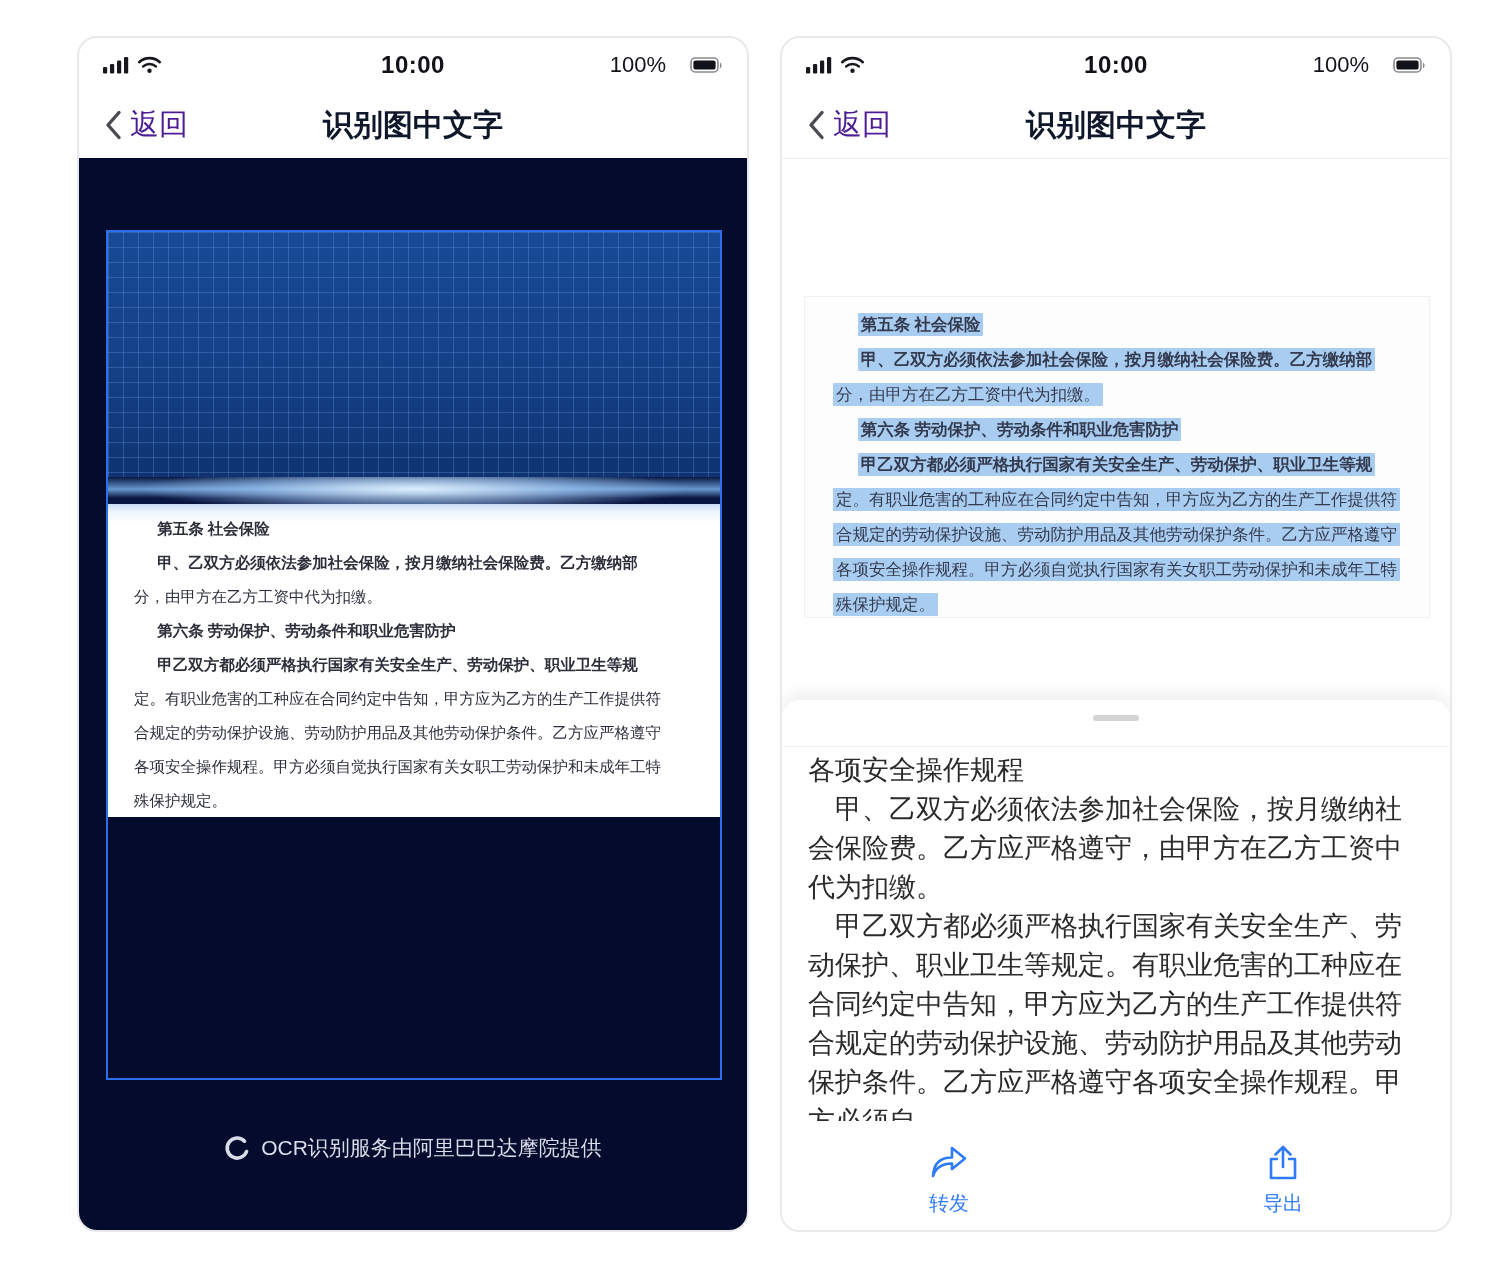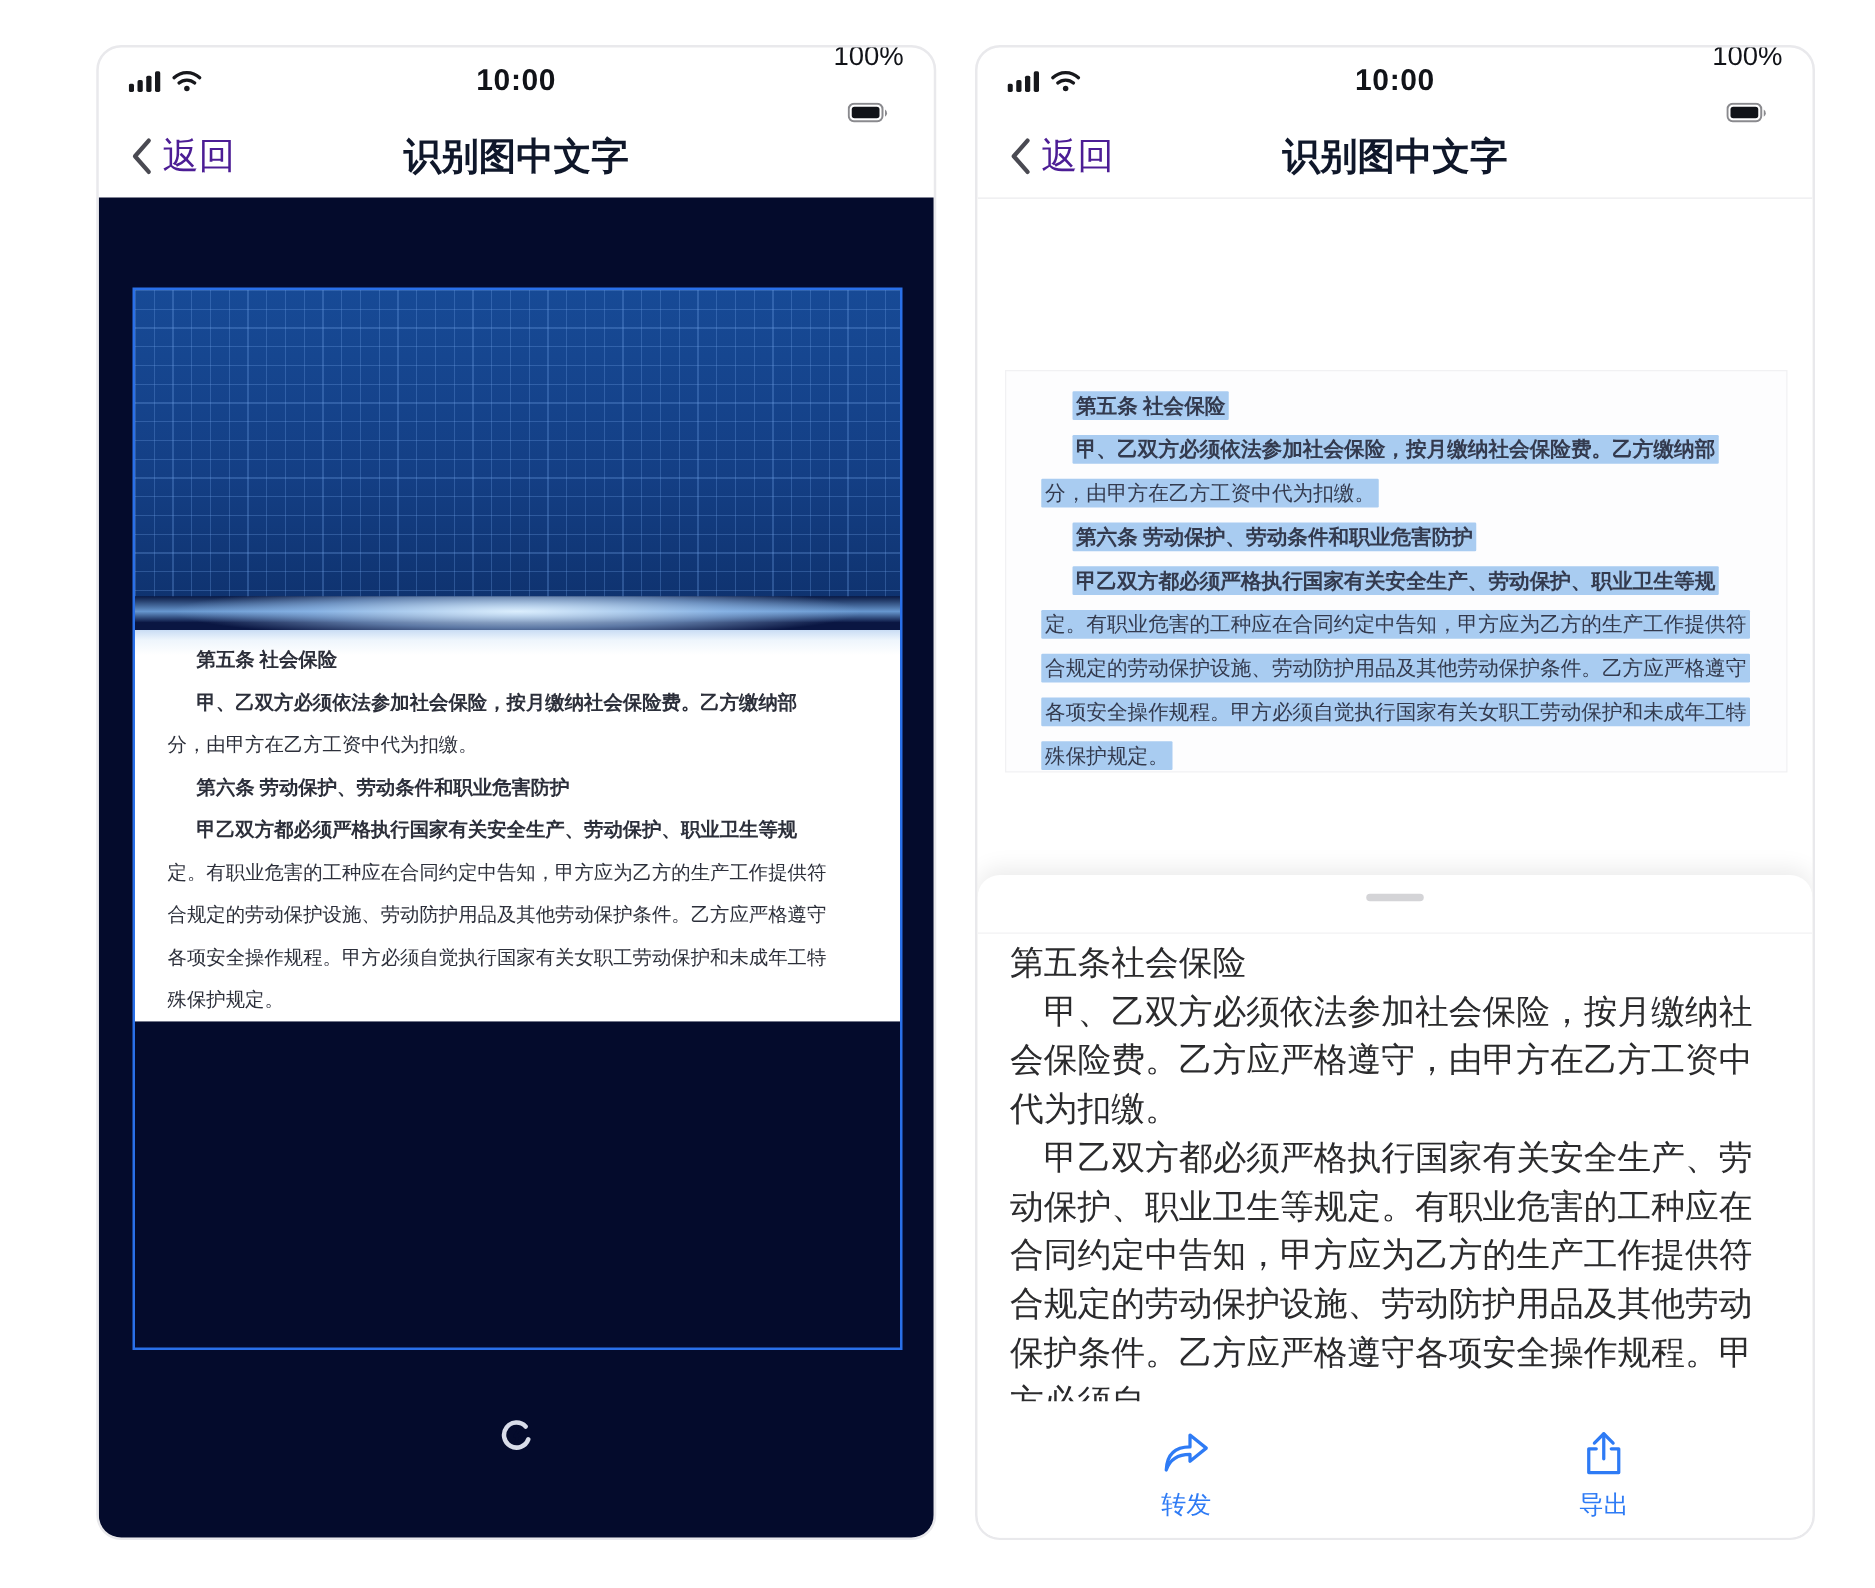--- a/index.html
+++ b/index.html
@@ -8,21 +8,21 @@
 
   .phone { position:absolute; top:36px; width:672px; height:1196px; background:#ffffff;
            border:2px solid #e9e9ec; border-radius:20px; overflow:hidden; }
   .phone.left { left:63px; }
   .phone.right { left:766px; }
 
   
   .statusbar { position:relative; height:54px; display:flex; align-items:center; padding:0 24px; }
   .sb-left { display:flex; align-items:flex-end; gap:7px; }
   .sb-time { position:absolute; left:0; right:0; text-align:center; font-size:24px; font-weight:700; color:#111318; letter-spacing:.5px; }
-  .sb-right { margin-left:auto; display:flex; align-items:center; gap:24px;flex-direction:column; }
+  .sb-right { margin-left:auto; display:flex; align-items:center; gap:24px; }
   .sb-batt-label { font-size:22px; color:#111318; }
 
   
   .navbar { position:relative; height:66px; display:flex; align-items:center; }
   .back-group { position:absolute; left:26px; display:flex; align-items:center; gap:8px; cursor:pointer; }
   .back-label { font-size:29px; color:#4c1d95; }
   .nav-title { width:100%; text-align:center; font-size:30px; font-weight:700; color:#0f172a; }
 
   
   .scan-screen { position:relative; height:1076px; background:#040b2c; }
@@ -123,20 +123,21 @@
             <div class="ln">各项安全操作规程。甲方必须自觉执行国家有关女职工劳动保护和未成年工特</div>
             <div class="ln">殊保护规定。</div>
           </div>
         </div>
       </div>
       <div class="scan-footer">
         <svg class="icon-svg" width="27" height="27" viewBox="0 0 27 27">
           <path d="M20.5 6.2 A10 10 0 1 0 22.6 16.5" fill="none" stroke="#d9dde9" stroke-width="3.6" stroke-linecap="round"></path>
           <path d="M15.5 8.5 L11.5 14 L14.2 14 L12.8 18.5" fill="none" stroke="#040b2c" stroke-width="2.2" stroke-linejoin="round"></path>
         </svg>
+        <span>OCR识别服务由阿里巴巴达摩院提供</span>
       </div>
     </div>
   </div>
 
   <div class="phone right">
 
     <div class="statusbar">
       <div class="sb-left">
         <svg class="icon-svg" width="27" height="18" viewBox="0 0 27 18">
           <rect x="0" y="11" width="4.2" height="6.5" rx="1.3" fill="#17181c"></rect>
@@ -184,21 +185,21 @@
           <div class="ln"><span class="hl">合规定的劳动保护设施、劳动防护用品及其他劳动保护条件。乙方应严格遵守</span></div>
           <div class="ln"><span class="hl">各项安全操作规程。甲方必须自觉执行国家有关女职工劳动保护和未成年工特</span></div>
           <div class="ln"><span class="hl">殊保护规定。</span></div>
         </div>
       </div>
 
       <div class="sheet">
         <div class="sheet-handle"></div>
         <div class="sheet-divider"></div>
         <div class="sheet-text">
-          <p>第五条社会保险</p>
+          <p>各项安全操作规程</p>
           <p class="ind">甲、乙双方必须依法参加社会保险，按月缴纳社会保险费。乙方应严格遵守，由甲方在乙方工资中代为扣缴。</p>
           <p class="ind">甲乙双方都必须严格执行国家有关安全生产、劳动保护、职业卫生等规定。有职业危害的工种应在合同约定中告知，甲方应为乙方的生产工作提供符合规定的劳动保护设施、劳动防护用品及其他劳动保护条件。乙方应严格遵守各项安全操作规程。甲方必须自</p>
         </div>
         <div class="sheet-toolbar">
           <div class="tool">
             <svg class="icon-svg" width="44" height="42" viewBox="0 0 44 42">
               <path d="M25 6 L38 16.5 L25 27 V21.5 C14 21.5 8.5 26.5 6 34 C6.5 22 13 15.5 25 15.5 Z" fill="none" stroke="#2e7bf5" stroke-width="2.6" stroke-linejoin="round" stroke-linecap="round"></path>
             </svg>
             <span class="tool-label">转发</span>
           </div>

